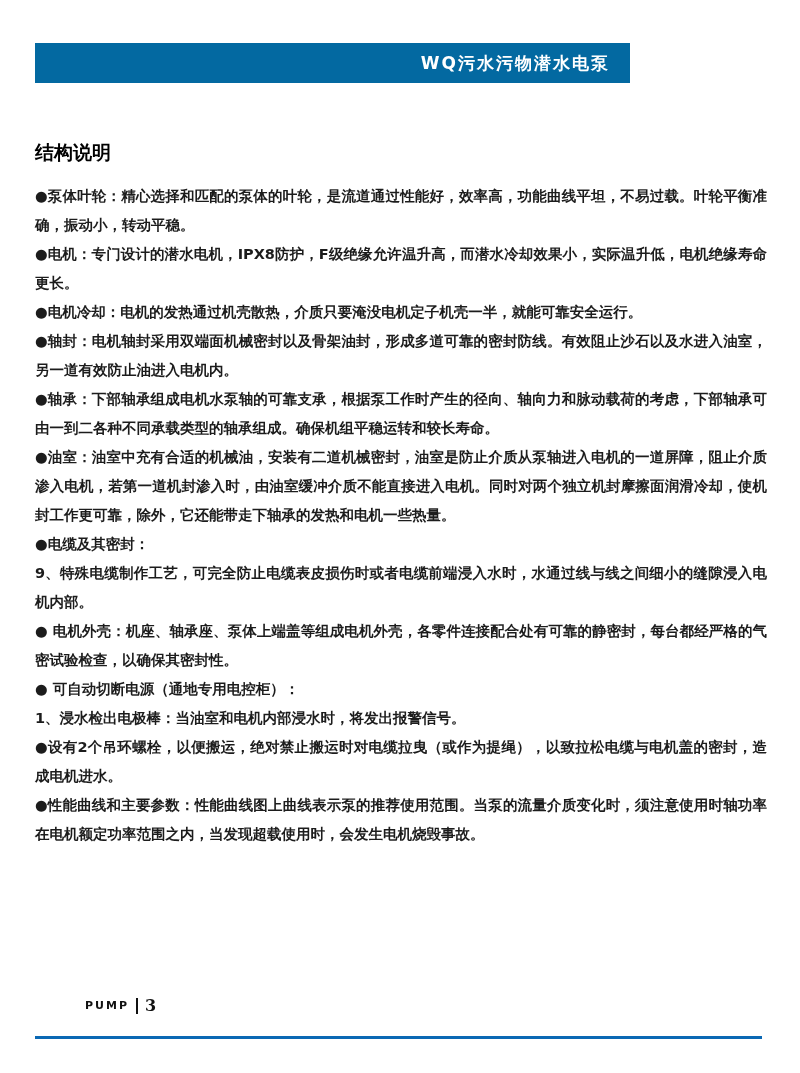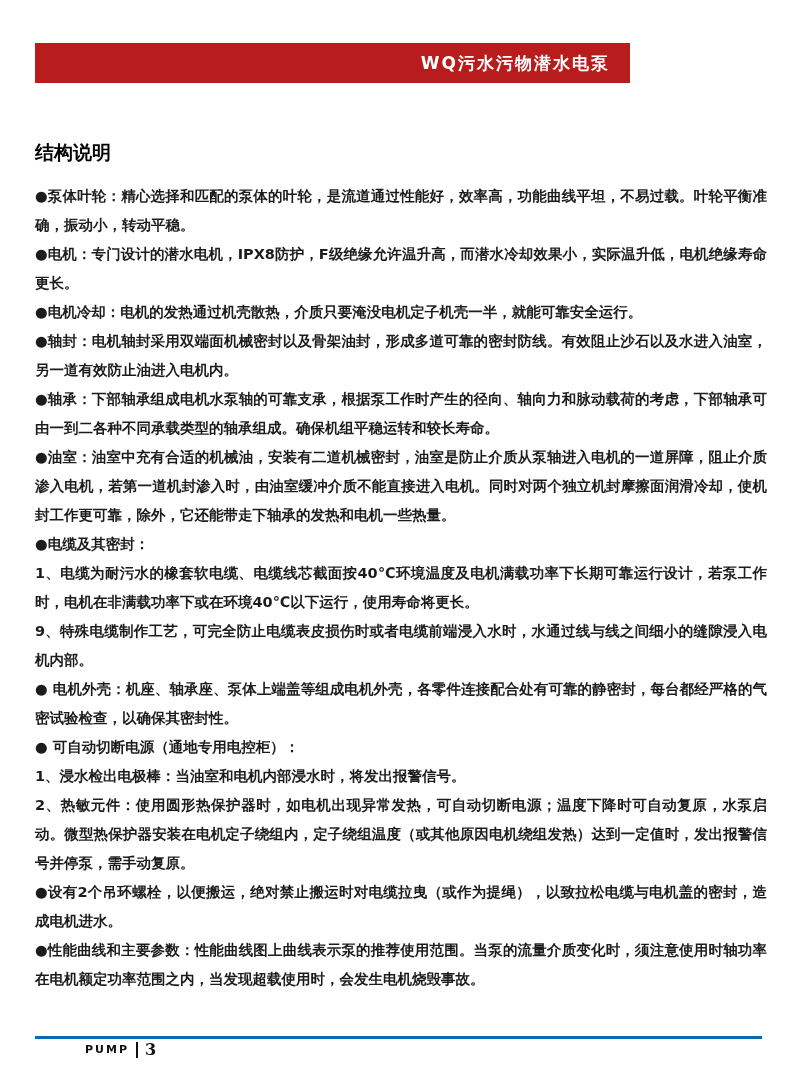--- a/index.html
+++ b/index.html
@@ -12,21 +12,21 @@
     font-family: "DejaVu Sans", sans-serif;
     color: #1c1c1c;
   }
   
   .header-bar {
     position: absolute;
     top: 43px;
     left: 35px;
     width: 595px;
     height: 40px;
-    background: #b91c1c;
+    background: #0369a1;
     display: flex;
     align-items: center;
     justify-content: flex-end;
     padding-right: 20px;
     box-sizing: border-box;
   }
   .header-title {
     color: #ffffff;
     font-size: 17px;
     font-weight: bold;
@@ -58,21 +58,21 @@
   .footer-divider {
     position: absolute;
     top: 1036px;
     left: 35px;
     width: 727px;
     height: 3px;
     background: #0a68b4;
   }
   .footer-text {
     position: absolute;
-    top: 1040px;
+    top: 996px;
     left: 85px;
     display: flex;
     align-items: center;
     gap: 7px;
   }
   .footer-brand {
     font-size: 11px;
     font-weight: bold;
     letter-spacing: 2px;
     color: #111111;
@@ -102,26 +102,24 @@
     <h1 class="section-title">结构说明</h1>
 
     <div class="body-text">
       <p>●泵体叶轮：精心选择和匹配的泵体的叶轮，是流道通过性能好，效率高，功能曲线平坦，不易过载。叶轮平衡准确，振动小，转动平稳。</p>
       <p>●电机：专门设计的潜水电机，IPX8防护，F级绝缘允许温升高，而潜水冷却效果小，实际温升低，电机绝缘寿命更长。</p>
       <p>●电机冷却：电机的发热通过机壳散热，介质只要淹没电机定子机壳一半，就能可靠安全运行。</p>
       <p>●轴封：电机轴封采用双端面机械密封以及骨架油封，形成多道可靠的密封防线。有效阻止沙石以及水进入油室，另一道有效防止油进入电机内。</p>
       <p>●轴承：下部轴承组成电机水泵轴的可靠支承，根据泵工作时产生的径向、轴向力和脉动载荷的考虑，下部轴承可由一到二各种不同承载类型的轴承组成。确保机组平稳运转和较长寿命。</p>
       <p>●油室：油室中充有合适的机械油，安装有二道机械密封，油室是防止介质从泵轴进入电机的一道屏障，阻止介质渗入电机，若第一道机封渗入时，由油室缓冲介质不能直接进入电机。同时对两个独立机封摩擦面润滑冷却，使机封工作更可靠，除外，它还能带走下轴承的发热和电机一些热量。</p>
       <p>●电缆及其密封：</p>
-      <p>1、电缆为耐污水的橡套软电缆、电缆线芯截面按40℃环境温度及电机满载功率下长期可靠运行设计，若泵工作时，电机在非满载功率下或在环境40℃以下运行，使用寿命将更长。</p>
       <p>9、特殊电缆制作工艺，可完全防止电缆表皮损伤时或者电缆前端浸入水时，水通过线与线之间细小的缝隙浸入电机内部。</p>
       <p>● 电机外壳：机座、轴承座、泵体上端盖等组成电机外壳，各零件连接配合处有可靠的静密封，每台都经严格的气密试验检查，以确保其密封性。</p>
       <p>● 可自动切断电源（通地专用电控柜）：</p>
       <p>1、浸水检出电极棒：当油室和电机内部浸水时，将发出报警信号。</p>
-      <p>2、热敏元件：使用圆形热保护器时，如电机出现异常发热，可自动切断电源；温度下降时可自动复原，水泵启动。微型热保护器安装在电机定子绕组内，定子绕组温度（或其他原因电机绕组发热）达到一定值时，发出报警信号并停泵，需手动复原。</p>
       <p>●设有2个吊环螺栓，以便搬运，绝对禁止搬运时对电缆拉曳（或作为提绳），以致拉松电缆与电机盖的密封，造成电机进水。</p>
       <p>●性能曲线和主要参数：性能曲线图上曲线表示泵的推荐使用范围。当泵的流量介质变化时，须注意使用时轴功率在电机额定功率范围之内，当发现超载使用时，会发生电机烧毁事故。</p>
     </div>
   </div>
 
   <div class="footer-divider"></div>
   <div class="footer-text">
     <span class="footer-brand">PUMP</span>
     <span class="footer-sep"></span>
     <span class="page-number">3</span>

